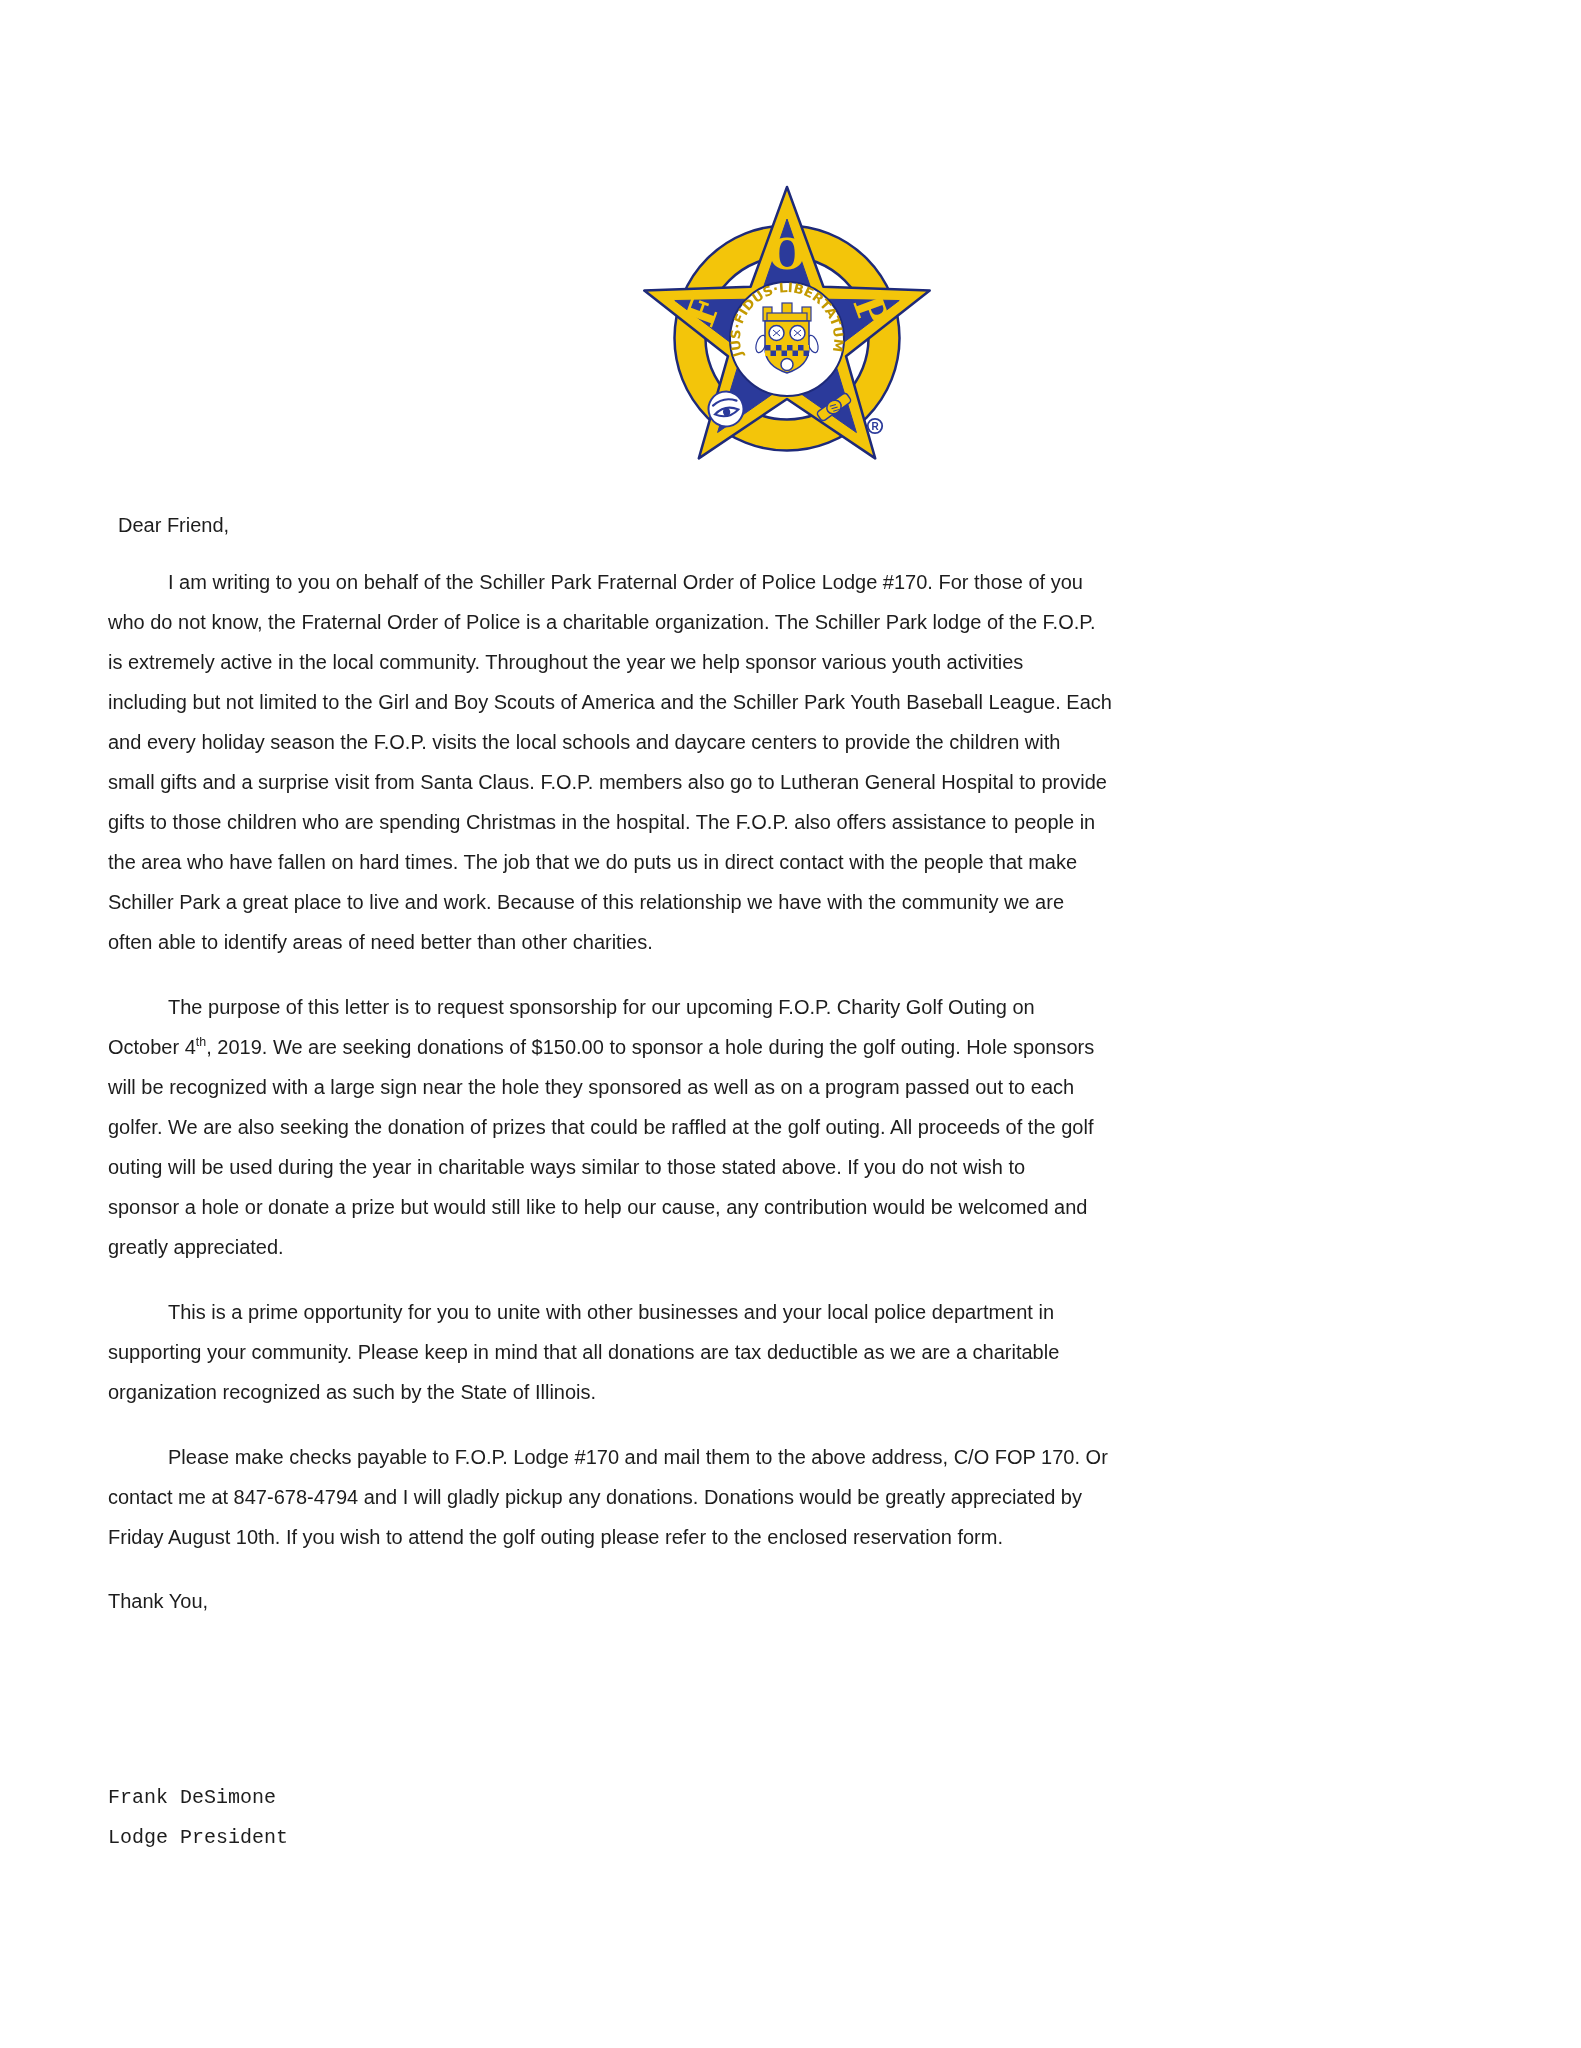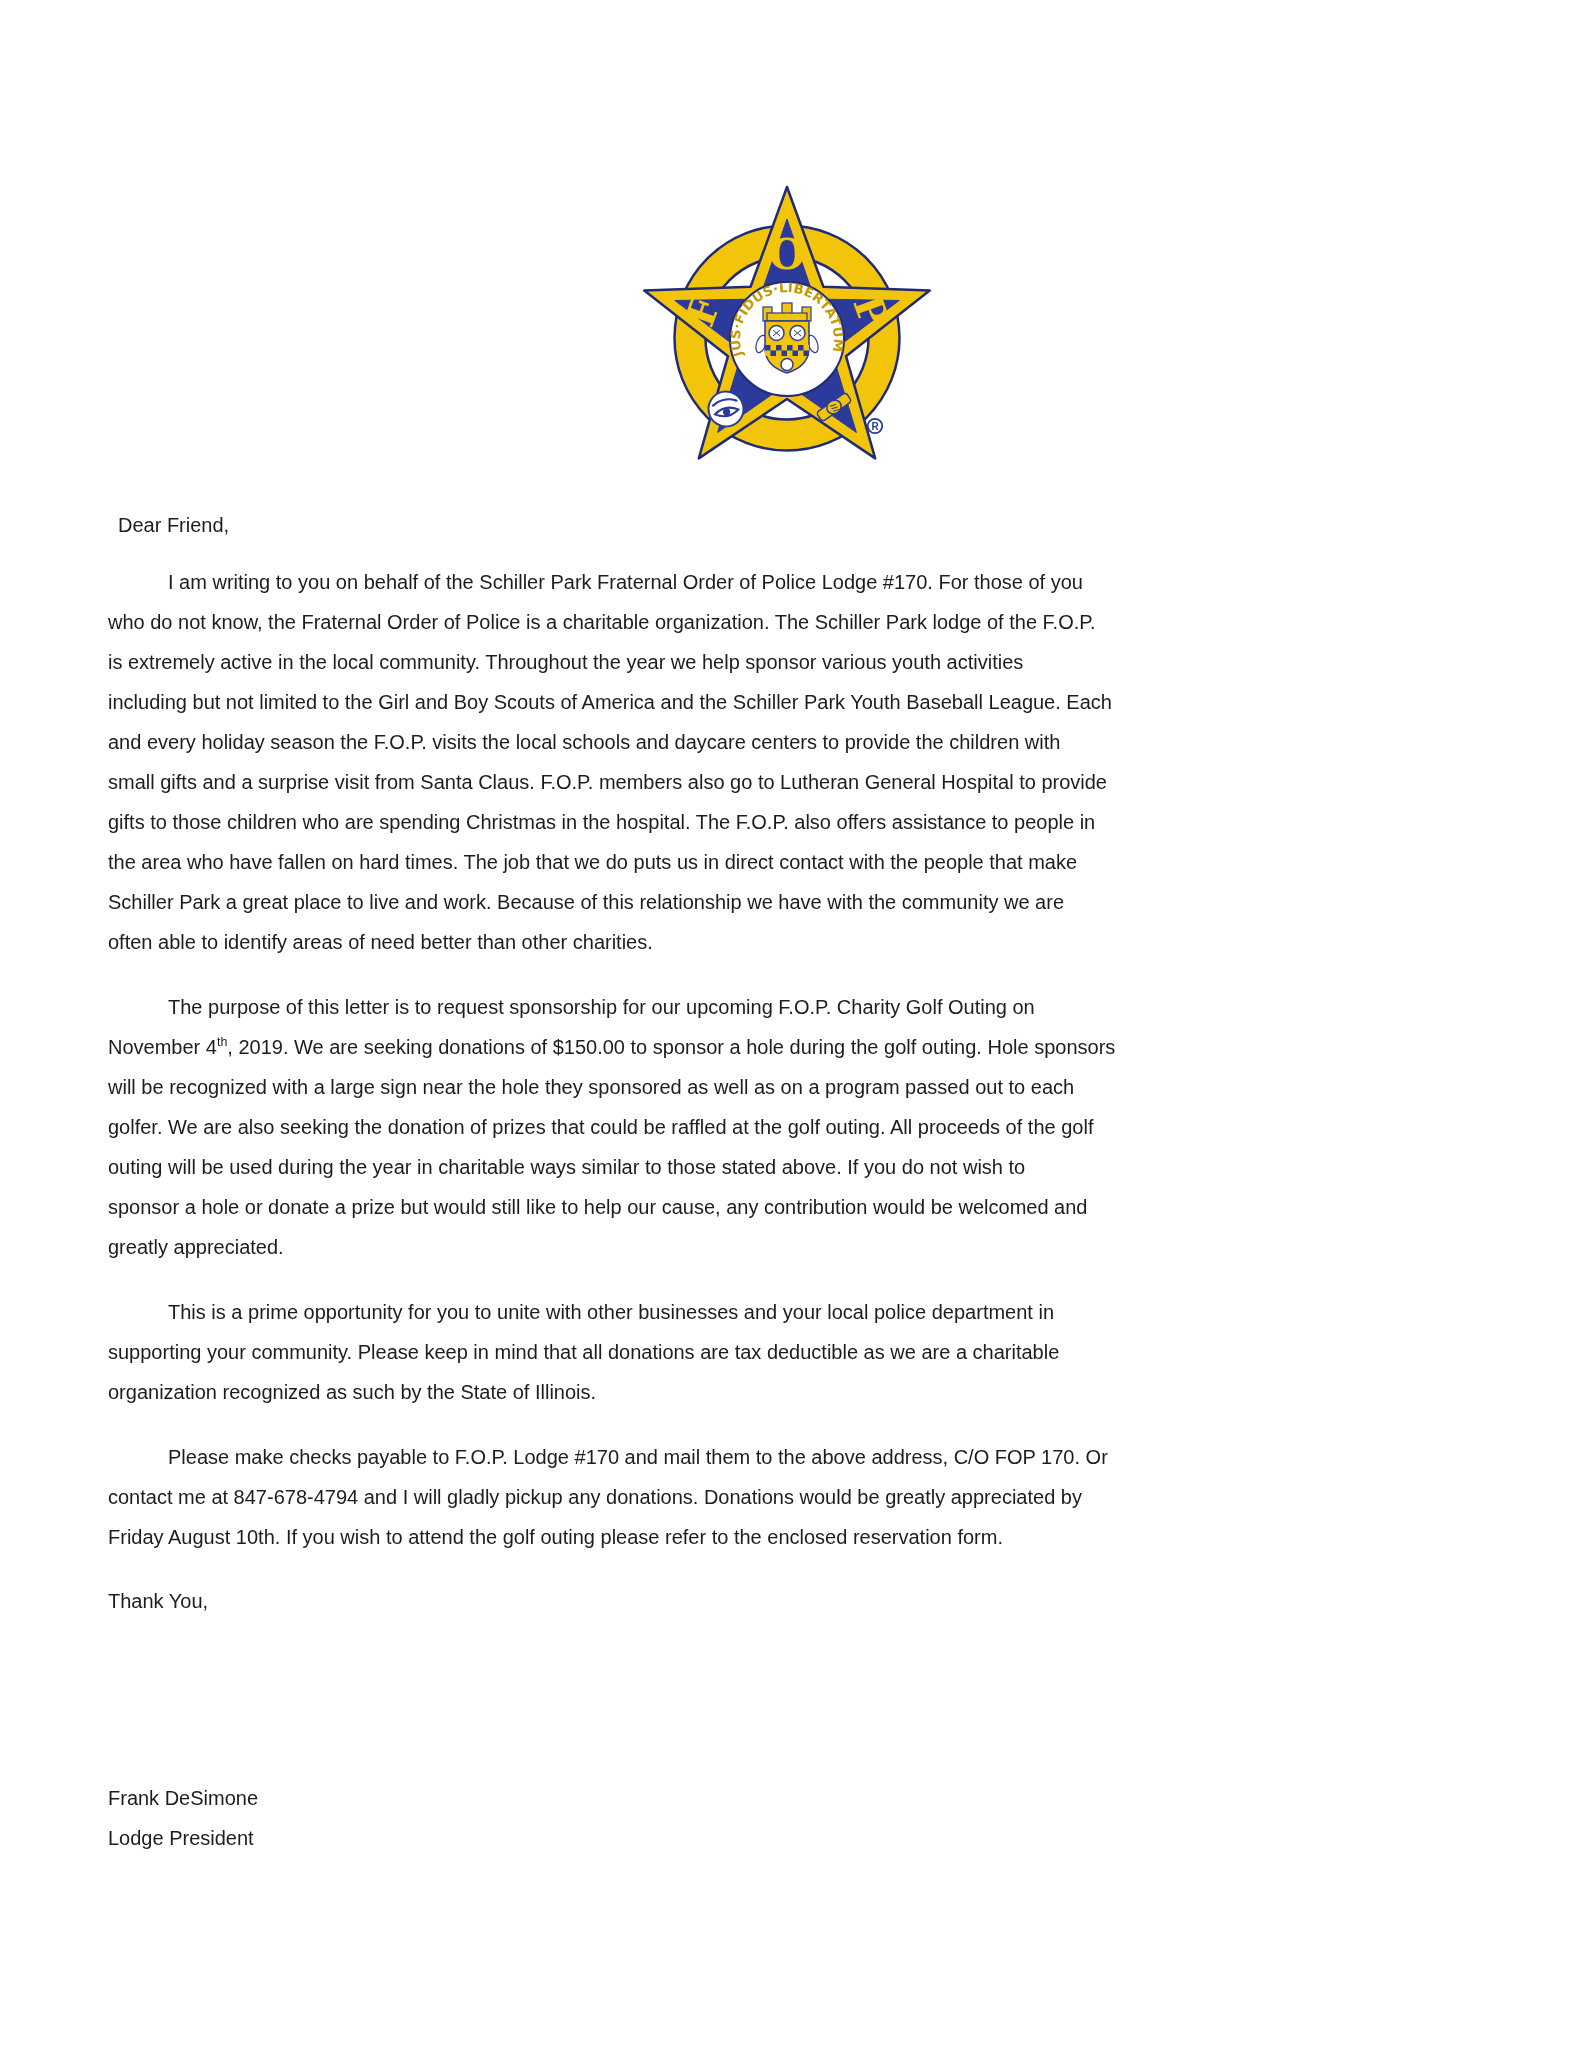--- a/index.html
+++ b/index.html
@@ -13,21 +13,21 @@
     font-size:20px; line-height:40px;
   }
   .salutation { padding-left:10px; white-space:nowrap; }
   .para { margin-top:25px; }
   .para:first-of-type { margin-top:17px; }
   .line { white-space:nowrap; }
   .line.indent { padding-left:60px; }
   .sup { vertical-align:super; font-size:0.62em; line-height:0;margin-top:40px; }
   .closing { margin-top:24px; white-space:nowrap; }
   .signature { margin-top:157px; }
-  .signature div { white-space:nowrap; }
+  .signature div { white-space:nowrap;font-family:Liberation Mono, monospace; }
   svg text { user-select:none; }
 </style>
 </head>
 <body>
 
 <div class="page">
 
   <div class="logo-wrap">
     <svg width="302" height="292" viewBox="0 0 302 292" xmlns="http://www.w3.org/2000/svg">
 
@@ -113,21 +113,21 @@
           <div class="line">including but not limited to the Girl and Boy Scouts of America and the Schiller Park Youth Baseball League. Each</div>
           <div class="line">and every holiday season the F.O.P. visits the local schools and daycare centers to provide the children with</div>
           <div class="line">small gifts and a surprise visit from Santa Claus. F.O.P. members also go to Lutheran General Hospital to provide</div>
           <div class="line">gifts to those children who are spending Christmas in the hospital. The F.O.P. also offers assistance to people in</div>
           <div class="line">the area who have fallen on hard times. The job that we do puts us in direct contact with the people that make</div>
           <div class="line">Schiller Park a great place to live and work. Because of this relationship we have with the community we are</div>
           <div class="line">often able to identify areas of need better than other charities.</div>
         </div>
         <div class="para">
           <div class="line indent">The purpose of this letter is to request sponsorship for our upcoming F.O.P. Charity Golf Outing on</div>
-          <div class="line"><span>November 4</span><span class="sup">th</span><span>, 2019. We are seeking donations of $150.00 to sponsor a hole during the golf outing. Hole sponsors</span></div>
+          <div class="line"><span>October 4</span><span class="sup">th</span><span>, 2019. We are seeking donations of $150.00 to sponsor a hole during the golf outing. Hole sponsors</span></div>
           <div class="line">will be recognized with a large sign near the hole they sponsored as well as on a program passed out to each</div>
           <div class="line">golfer. We are also seeking the donation of prizes that could be raffled at the golf outing. All proceeds of the golf</div>
           <div class="line">outing will be used during the year in charitable ways similar to those stated above. If you do not wish to</div>
           <div class="line">sponsor a hole or donate a prize but would still like to help our cause, any contribution would be welcomed and</div>
           <div class="line">greatly appreciated.</div>
         </div>
         <div class="para">
           <div class="line indent">This is a prime opportunity for you to unite with other businesses and your local police department in</div>
           <div class="line">supporting your community. Please keep in mind that all donations are tax deductible as we are a charitable</div>
           <div class="line">organization recognized as such by the State of Illinois.</div>

